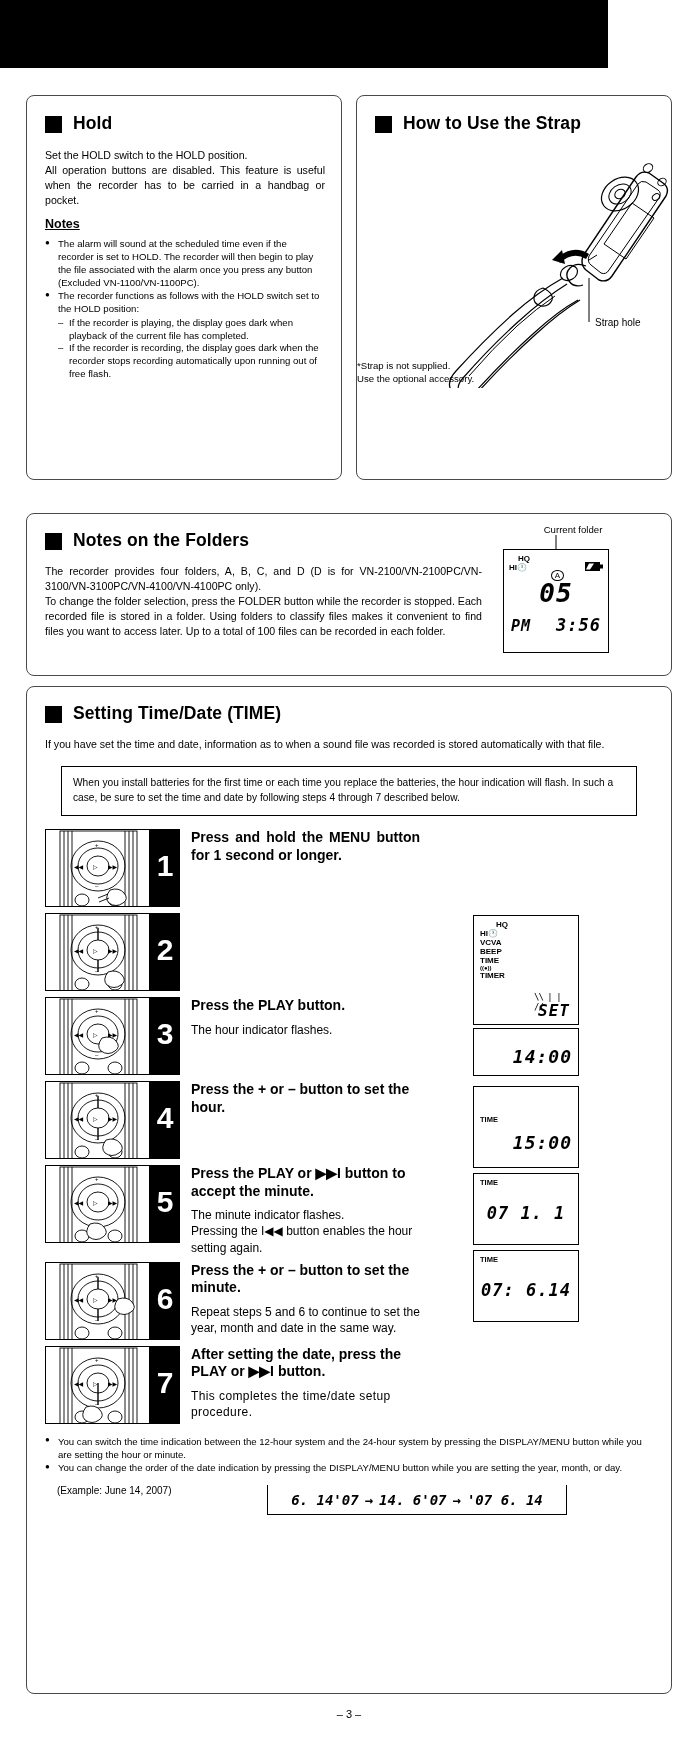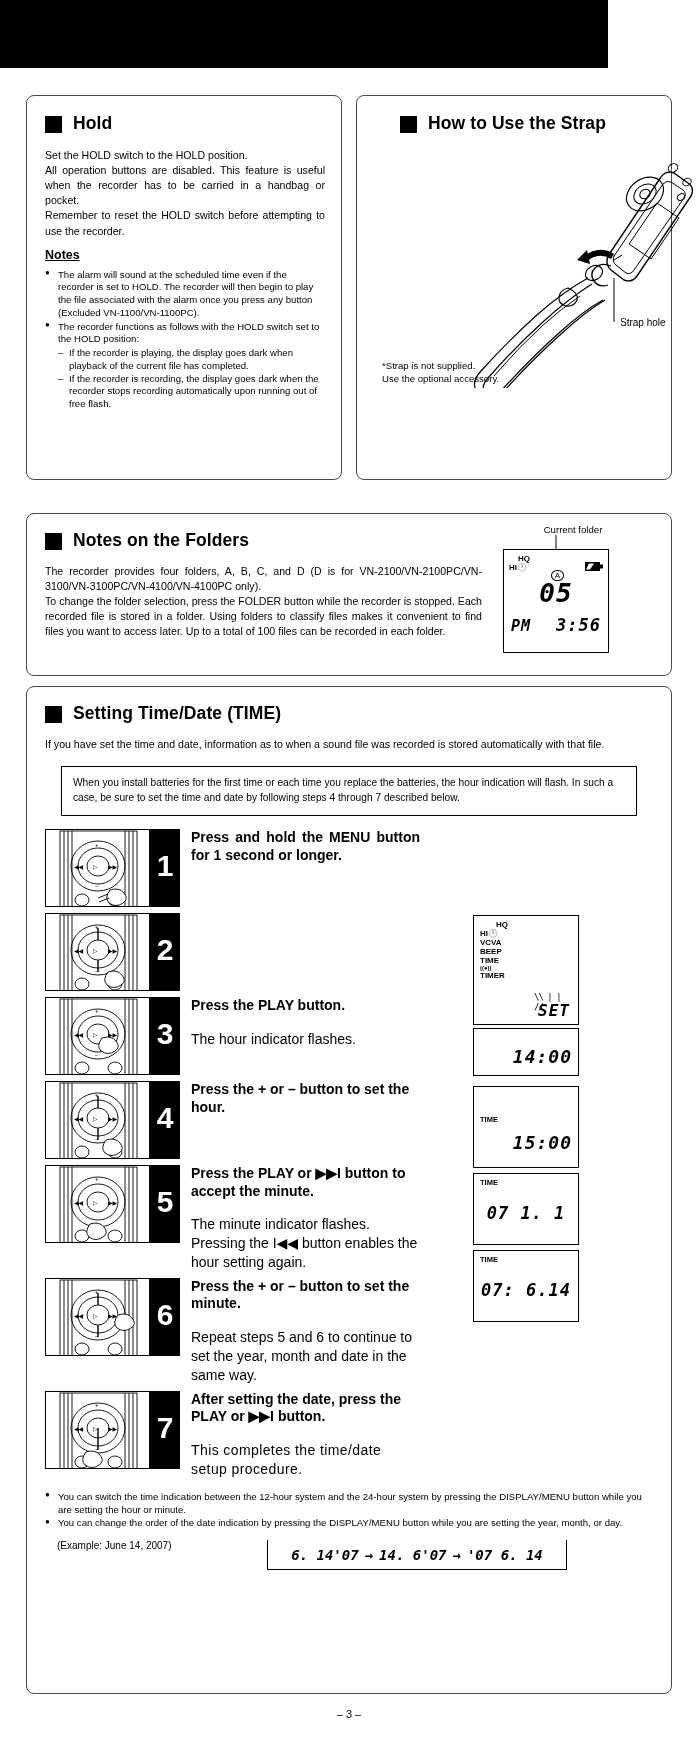--- a/index.html
+++ b/index.html
@@ -64,21 +64,21 @@
     position:relative; overflow:hidden;
   }
   .num-box {
     width:30px; flex:0 0 auto; background:#000; color:#fff;
     font-size:30px; font-weight:bold; text-align:center;
     font-family:"Liberation Sans", sans-serif;
     line-height:1;
   }
   .step-txt { padding-left:11px; }
   .step-title { font-size:14px; font-weight:bold; line-height:1.26; }
-  .step-sub { font-size:14px; line-height:1.35; margin-top:15px; }
+  .step-sub { font-size:12px; line-height:1.35; margin-top:7px; }
 
   .tip-box { border:1.2px solid #000; padding:9px 11px; font-size:10.2px; line-height:1.45; }
 
   .foot-notes li { font-size:9.2px; line-height:1.3; }
 
   .pagenum { position:absolute; left:0; width:698px; text-align:center; font-size:11px; }
 
   .seq-box { border:1.2px solid #000; border-top:none; position:relative; }
   .arrowtxt { font-family:"DejaVu Sans Mono", monospace; font-style:italic; font-weight:bold; font-size:14px; }
 </style>
@@ -90,38 +90,37 @@
   <div class="black-bar"></div>
 
   <div class="card" style="left:26px; top:95px; width:316px; height:385px;">
     <div class="hdr" style="margin:17px 0 0 18px;">
       <div class="sq"></div>
       <div class="ttl">Hold</div>
     </div>
     <div class="body-txt" style="margin:14px 16px 0 18px;">
       <p>Set the HOLD switch to the HOLD position.</p>
       <p>All operation buttons are disabled. This feature is useful when the recorder has to be carried in a handbag or pocket.</p>
-      <p>Remember to reset the HOLD switch before attempting to use the recorder.</p>
     </div>
     <div style="margin:0 16px 0 18px;">
       <div class="notes-head" style="display:inline-block;">Notes</div>
       <ul class="bul" style="margin-top:3px;">
         <li><span>The alarm will sound at the scheduled time even if the recorder is set to HOLD. The recorder will then begin to play the file associated with the alarm once you press any button (Excluded VN-1100/VN-1100PC).</span></li>
         <li>
           <span>The recorder functions as follows with the HOLD switch set to the HOLD position:</span>
           <ul class="dash">
             <li><span>If the recorder is playing, the display goes dark when playback of the current file has completed.</span></li>
             <li><span>If the recorder is recording, the display goes dark when the recorder stops recording automatically upon running out of free flash.</span></li>
           </ul>
         </li>
       </ul>
     </div>
   </div>
 
-  <div class="card" style="left:356px; top:95px; width:316px; height:385px;padding-left:25px;">
+  <div class="card" style="left:356px; top:95px; width:316px; height:385px;">
     <div class="hdr" style="margin:17px 18px 0 18px;">
       <div class="sq"></div>
       <div class="ttl" style="max-width:200px;">How to Use the Strap</div>
     </div>
 
     <div class="strap-wrap" style="margin-top:4px;">
       <svg width="316" height="250" viewBox="0 0 316 250">
         <g fill="none" stroke="#000" stroke-width="1.4" stroke-linejoin="round">
 
           <path d="M226 118 L279 39 Q284 32 292 35 L306 45 Q313 50 309 58 L255 138 Q250 145 242 142 L229 132 Q223 127 226 118 Z"></path>

